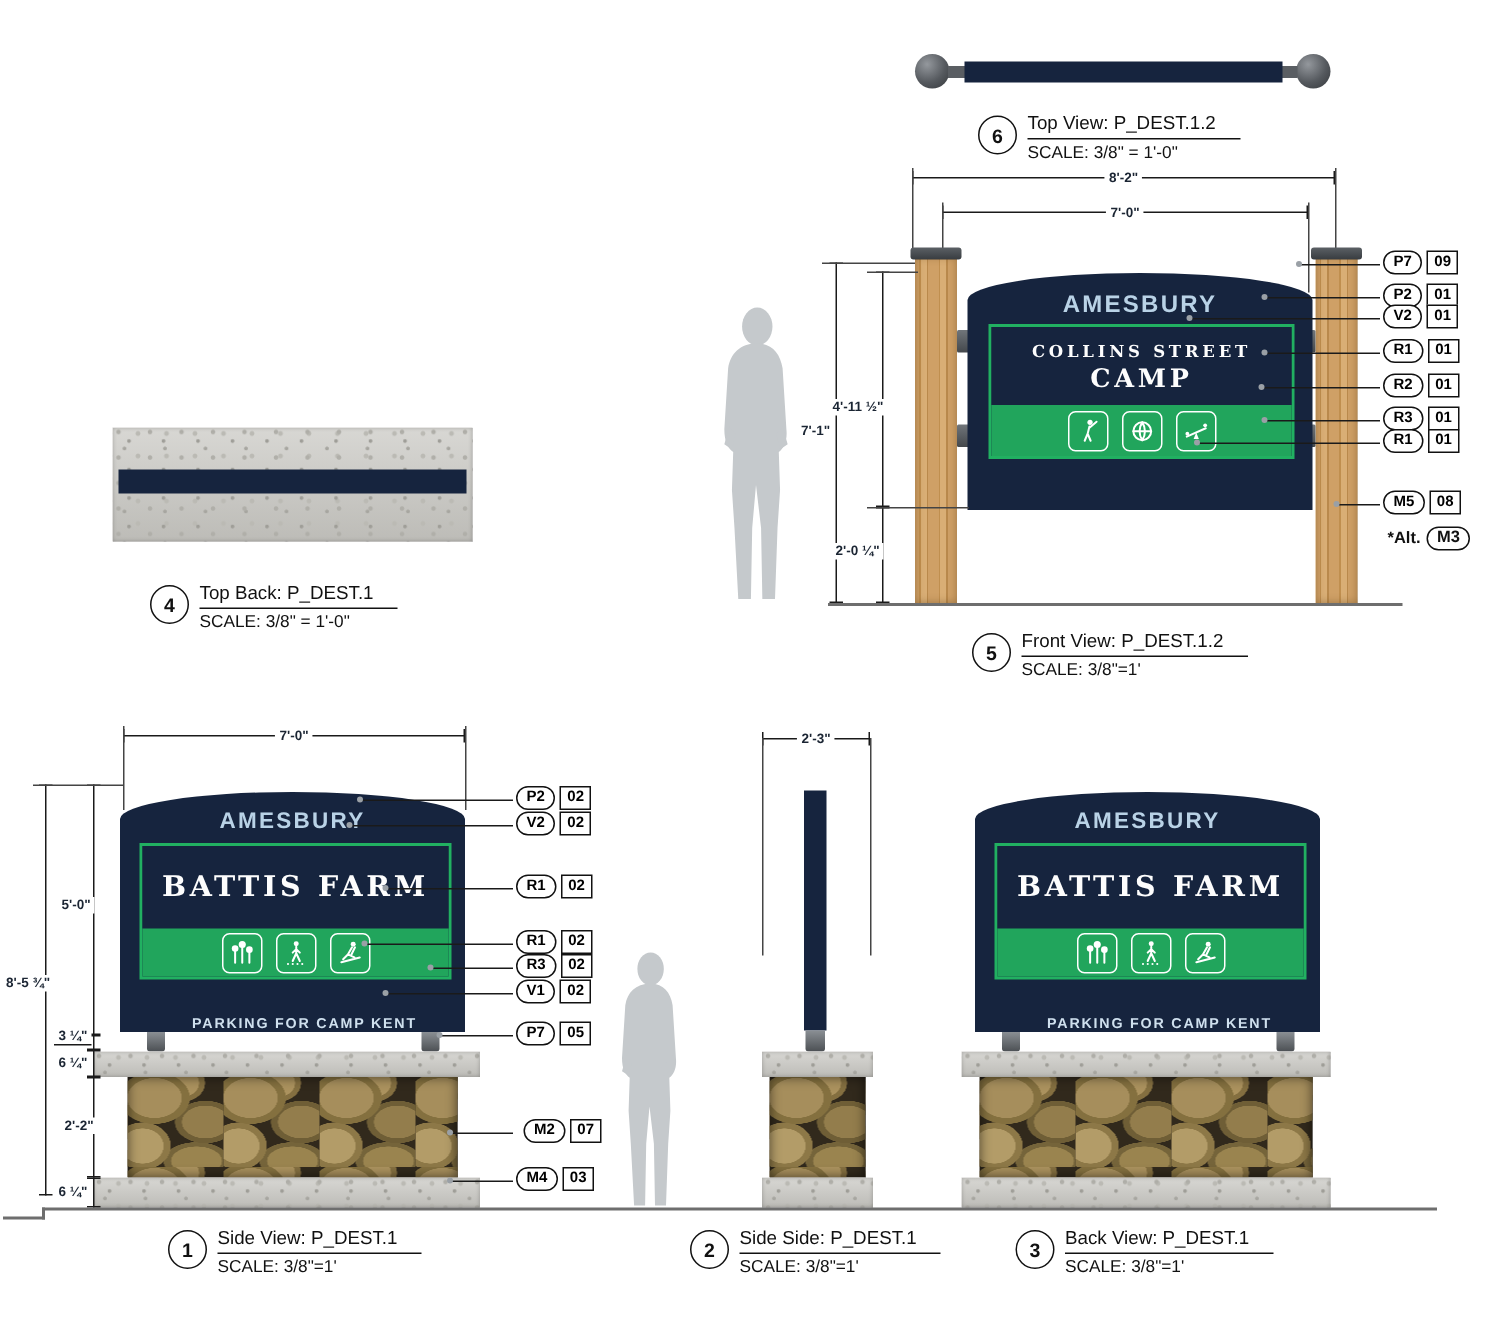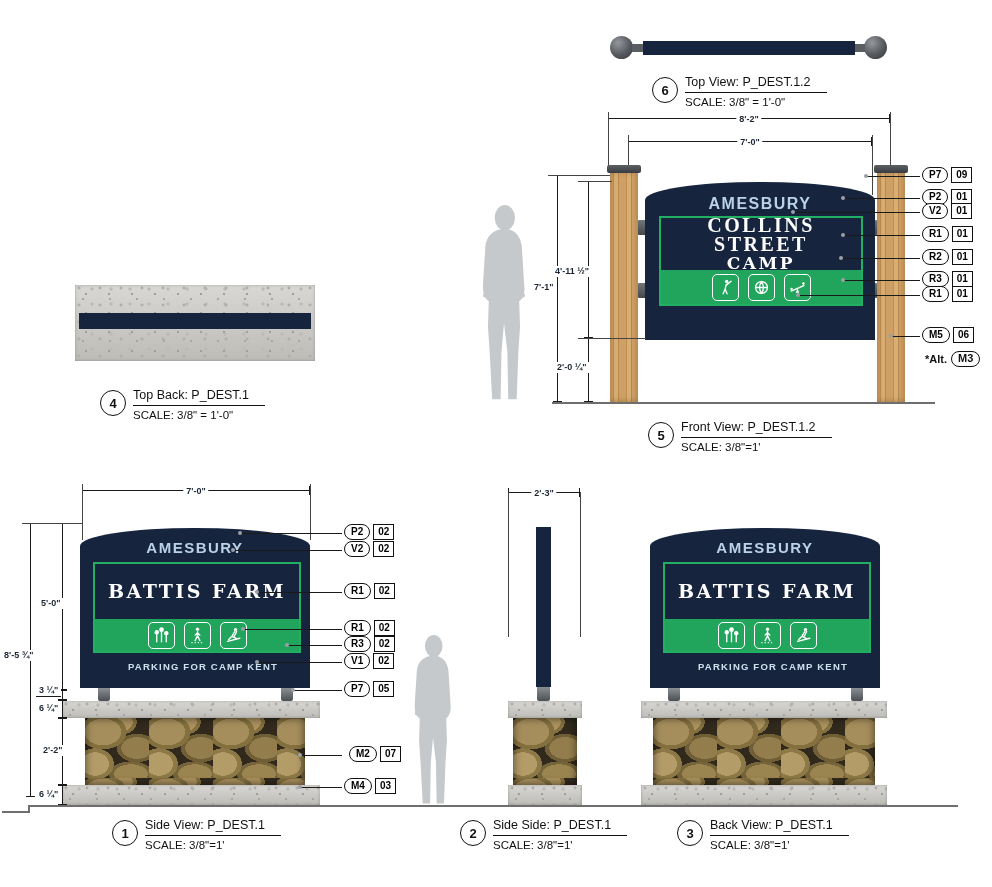--- a/index.html
+++ b/index.html
@@ -57,21 +57,21 @@
       radial-gradient(ellipse 28px 16px at 46px 56px,#9a844f 0 60%,#75643a 61% 78%,rgba(0,0,0,0) 79%),
       radial-gradient(ellipse 20px 16px at 36px 4px,#ab925e 0 58%,#846f40 59% 78%,rgba(0,0,0,0) 79%);
     background-size:64px 60px;box-shadow:inset 0 0 8px rgba(0,0,0,.6);}
   .sphere{background:radial-gradient(circle at 35% 30%,#94989d,#55595e 55%,#34373b 100%);border-radius:50%;}
   .figure{fill:#c5c9cc;}
   
   .city{position:absolute;left:0;right:0;text-align:center;color:#b9d2e6;
         font:bold 16px/18px "Liberation Sans",sans-serif;letter-spacing:1.5px;}
   .signname{color:#fdfdfd;font-family:"DejaVu Serif",serif;font-weight:bold;letter-spacing:2.5px;text-align:center;}
   .footerline{position:absolute;left:16px;right:0;text-align:center;color:#cfe0ee;
-        font:bold 9.5px/11px "Liberation Sans",sans-serif;letter-spacing:1.2px;}
+        font:bold 9.5px/11px "Liberation Sans",sans-serif;letter-spacing:1.2px;margin-top:16px;}
   .panelwrap{position:absolute;border:2.5px solid #21b061;}
   .paneltop{display:flex;flex-direction:column;align-items:center;justify-content:center;background:#16243e;}
   .band{background:#21a55c;display:flex;align-items:center;justify-content:center;gap:9px;}
   .icon{width:25px;height:25px;border:1.7px solid #fff;border-radius:5px;display:flex;align-items:center;justify-content:center;}
   .icon svg{width:19px;height:19px;}
   .icon svg *{stroke:#fff;fill:none;stroke-width:1.7;stroke-linecap:round;stroke-linejoin:round;}
   .icon svg .f{fill:#fff;stroke:none;}
 </style>
 </head>
 <body>
@@ -110,21 +110,21 @@
   <div class="abs bracket" style="left:638px;top:220px;width:10px;height:15px;"></div>
   <div class="abs bracket" style="left:638px;top:283px;width:10px;height:15px;"></div>
   <div class="abs bracket" style="left:867px;top:220px;width:10px;height:15px;"></div>
   <div class="abs bracket" style="left:867px;top:283px;width:10px;height:15px;"></div>
 
   <div class="abs navy arch" style="left:645px;top:182px;width:230px;height:158px;">
     <div class="city" style="top:13px;">AMESBURY</div>
   </div>
   <div class="panelwrap" style="left:659px;top:216px;width:200px;">
     <div class="paneltop" style="height:52px;">
-      <div class="signname" style="font-size:20px;line-height:19px;font-family:Liberation Serif, serif;">COLLINS STREET</div>
+      <div class="signname" style="font-size:11px;line-height:19px;">COLLINS STREET</div>
       <div class="signname" style="font-size:17px;line-height:19px;">CAMP</div>
     </div>
     <div class="band" style="height:34px;">
       <span class="icon">
         <svg viewBox="0 0 24 24">
             <circle class="f" cx="13.5" cy="4.5" r="2.2"></circle>
             <path d="M13 8 L11.5 14 M11.5 14 L9 20 M11.5 14 L14 20 M13 9 L19 4"></path>
           </svg>
       </span>
       <span class="icon">
@@ -193,21 +193,21 @@
   <div class="callout" style="left:922px;top:271px;">
       <span class="stadium">R3</span>
       <span class="numbox">01</span>
     </div>
   <div class="callout" style="left:922px;top:286px;">
       <span class="stadium">R1</span>
       <span class="numbox">01</span>
     </div>
   <div class="callout" style="left:922px;top:327px;">
       <span class="stadium">M5</span>
-      <span class="numbox">06</span>
+      <span class="numbox">08</span>
     </div>
   <div class="altnote" style="left:925px;top:351px;">
     <span>*Alt.</span>
     <span class="stadium">M3</span>
   </div>
 
   <div class="vlabel" style="left:648px;top:420px;">
     <div class="vnum">5</div>
     <div>
       <div class="vtitle">Front View: P_DEST.1.2</div>

